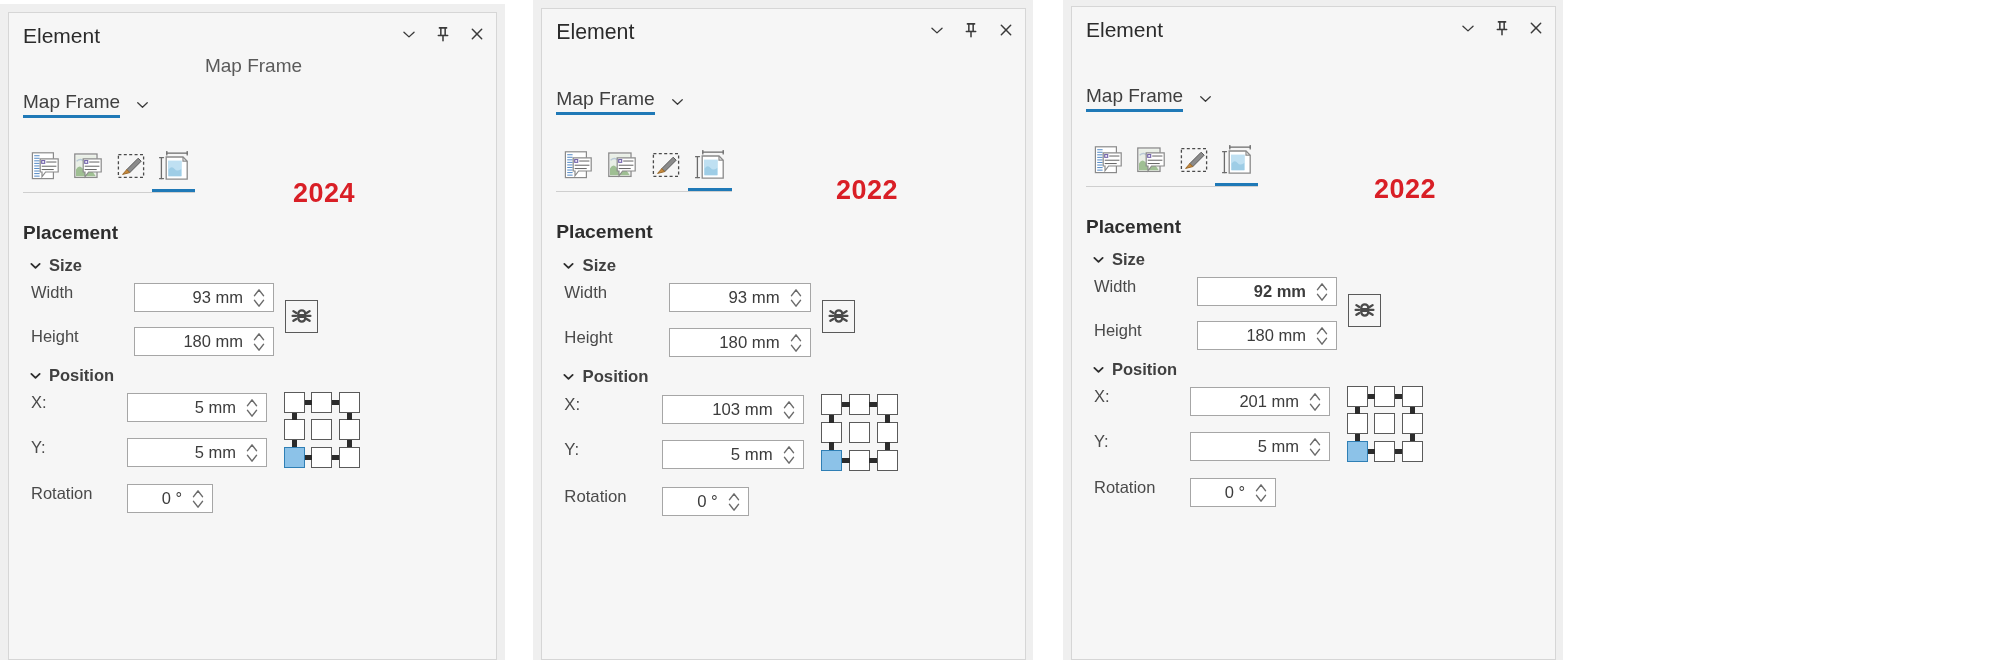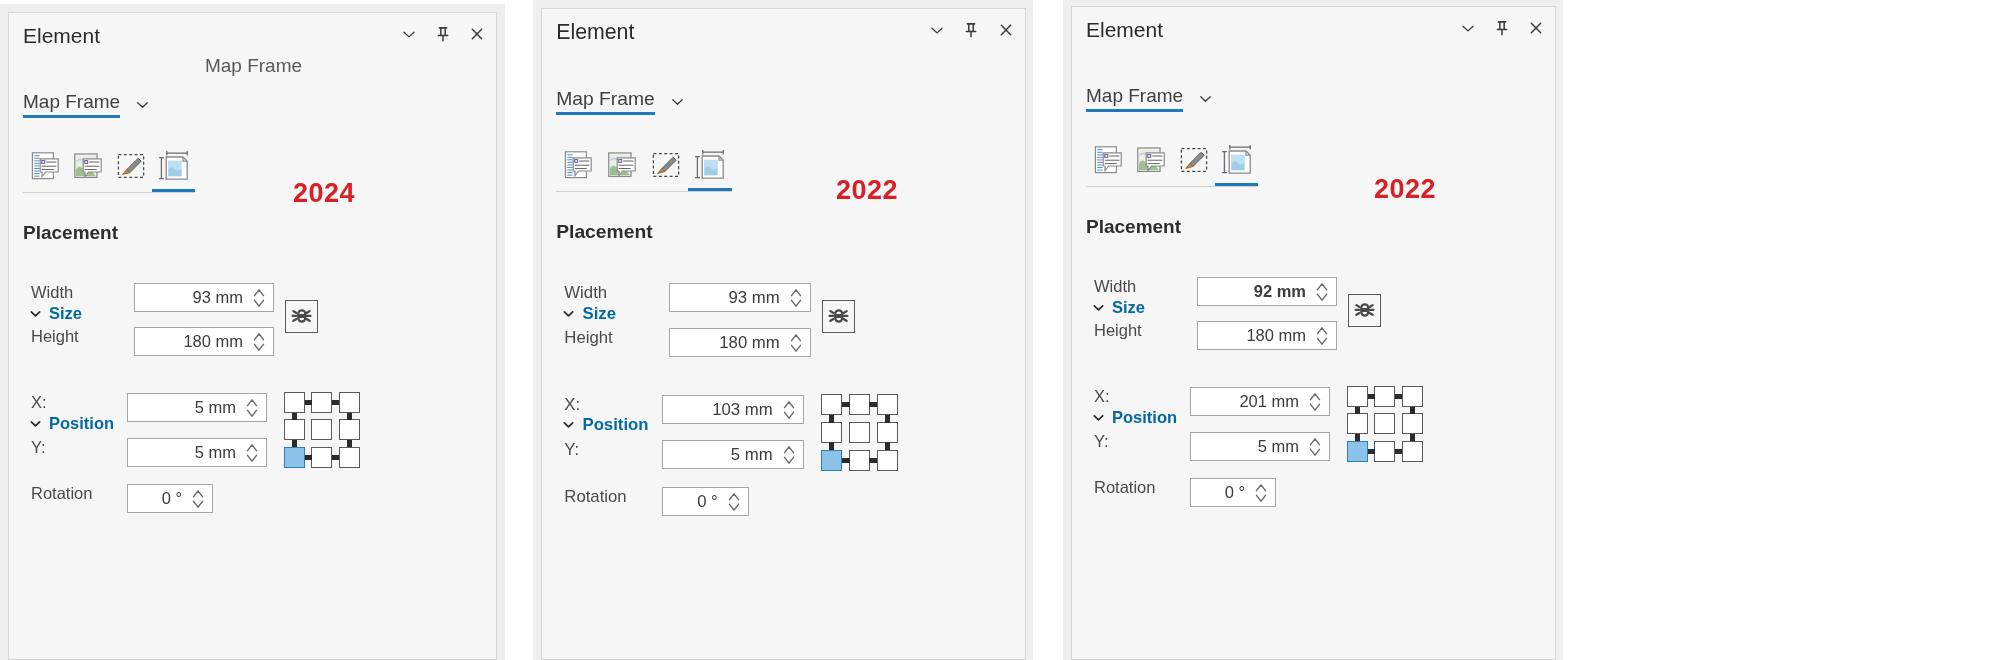--- a/index.html
+++ b/index.html
@@ -115,25 +115,24 @@
     height: 1px;
     background: #cfcfcf;
   }
 
   
   .section-title {
     color: #2d2d2d;
     font-weight: bold;
   }
   .sub-head {
-    color: #0369a1;
+    color: #404040;
     font-weight: bold;
     display: flex;
     align-items: center;
-    margin-top: 48px;
   }
   .sub-caret {
     margin-right: 7px;
     display: inline-flex;
     color: #3a3a3a;
   }
 
   
   .frow {
     display: flex;

